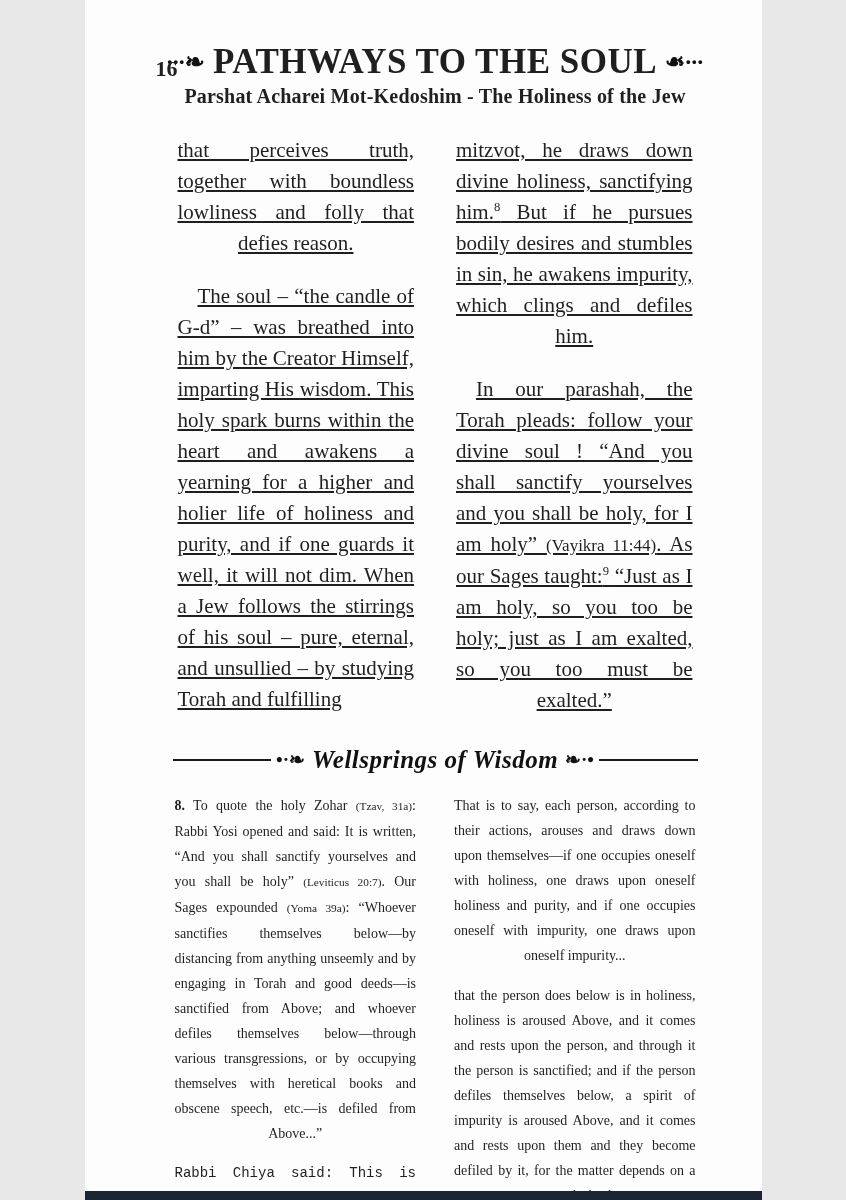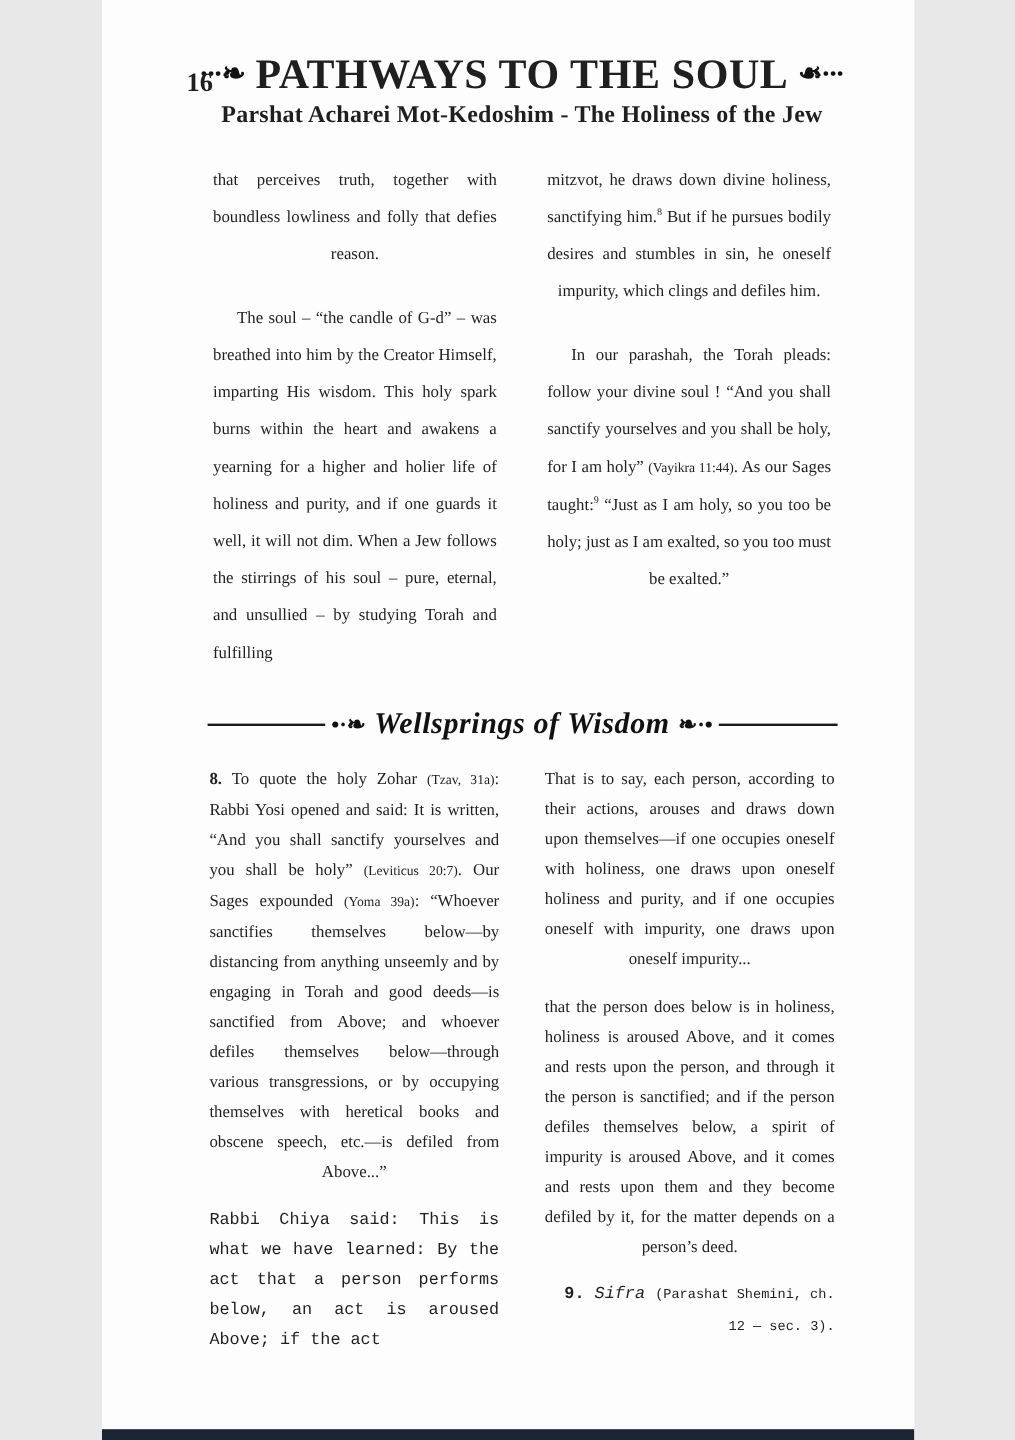--- a/index.html
+++ b/index.html
@@ -26,21 +26,21 @@
   }
   .title-text { font-size: 35px; letter-spacing: 0.5px; text-align: right; }
   .ornament { font-size: 24px; color: #111; white-space: nowrap; }
   .orn-flip { display: inline-block; transform: scaleX(-1); }
   .subtitle {
     text-align: center; font-weight: 700; font-size: 20px;
     margin-top: 4px; letter-spacing: 0.2px;
   }
   
   .main-cols { display: flex; gap: 42px; margin: 27px 69px 0 69px; }
-  .mcol { width: 333px; font-size: 14px; line-height: 31px; }
+  .mcol { width: 333px; font-size: 21px; line-height: 31px; text-decoration: underline; }
   .para { text-align: justify; margin-bottom: 22px; }
   .para:last-child { margin-bottom: 0; }
   .indent { text-indent: 20px; }
   .center-last { text-align-last: center; }
   .seg-sup { vertical-align: super; font-size: 60%; line-height: 0; }
   .seg-small { font-size: 81%; }
   .seg-b { font-weight: 700; }
   .seg-i { font-style: italic; }
   
   .divider { display: flex; align-items: center; margin: 26px 64px 0 64px; height: 36px; }
@@ -77,21 +77,21 @@
     </div>
     <div class="subtitle">Parshat Acharei Mot-Kedoshim - The Holiness of the Jew</div>
   </div>
 
   <div class="main-cols">
     <div class="mcol">
       <p class="para center-last"><span>that perceives truth, together with boundless lowliness and folly that defies reason.</span></p>
       <p class="para indent"><span>The soul – “the candle of G-d” – was breathed into him by the Creator Himself, imparting His wisdom. This holy spark burns within the heart and awakens a yearning for a higher and holier life of holiness and purity, and if one guards it well, it will not dim. When a Jew follows the stirrings of his soul – pure, eternal, and unsullied – by studying Torah and fulfilling</span></p>
     </div>
     <div class="mcol">
-      <p class="para center-last"><span>mitzvot, he draws down divine holiness, sanctifying him.</span><span class="seg-sup">8</span><span> But if he pursues bodily desires and stumbles in sin, he oneself impurity, which clings and defiles him.</span></p>
+      <p class="para center-last"><span>mitzvot, he draws down divine holiness, sanctifying him.</span><span class="seg-sup">8</span><span> But if he pursues bodily desires and stumbles in sin, he awakens impurity, which clings and defiles him.</span></p>
       <p class="para indent center-last"><span>In our parashah, the Torah pleads: follow your divine soul ! “And you shall sanctify yourselves and you shall be holy, for I am holy” </span><span class="seg-small">(Vayikra 11:44)</span><span>. As our Sages taught:</span><span class="seg-sup">9</span><span> “Just as I am holy, so you too be holy; just as I am exalted, so you too must be exalted.”</span></p>
     </div>
   </div>
 
   <div class="divider">
     <span class="divider-rule"></span>
     <span class="divider-center">
       <span class="divider-orn">•·❧</span>
       <span class="divider-label">Wellsprings of Wisdom</span>
       <span class="divider-orn">❧·•</span>

